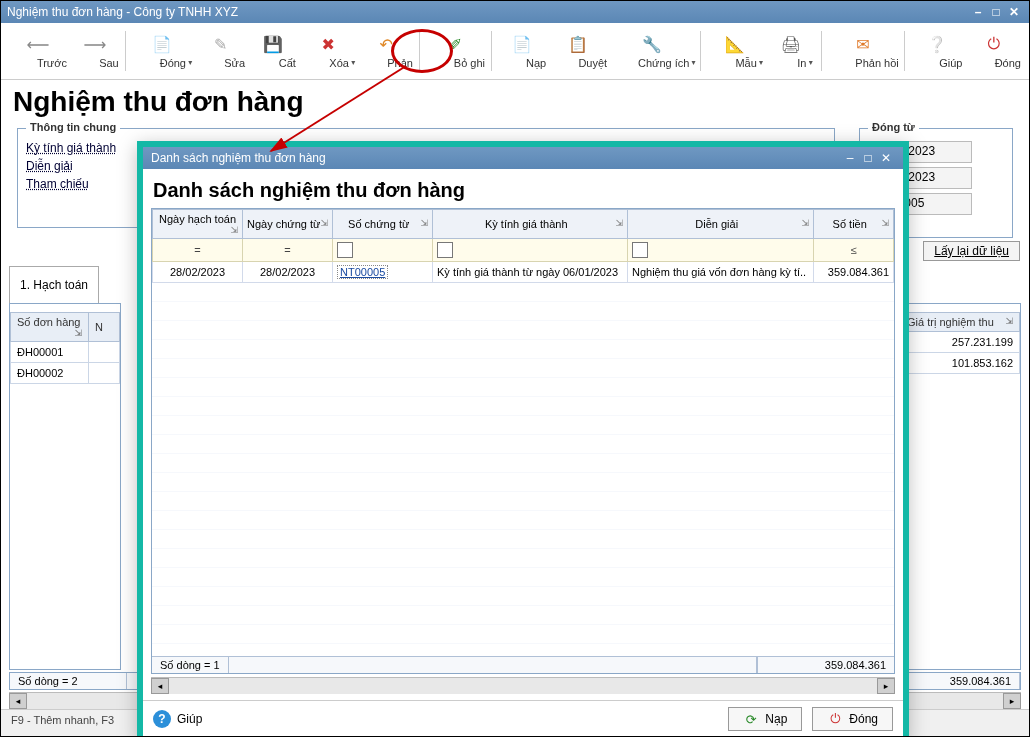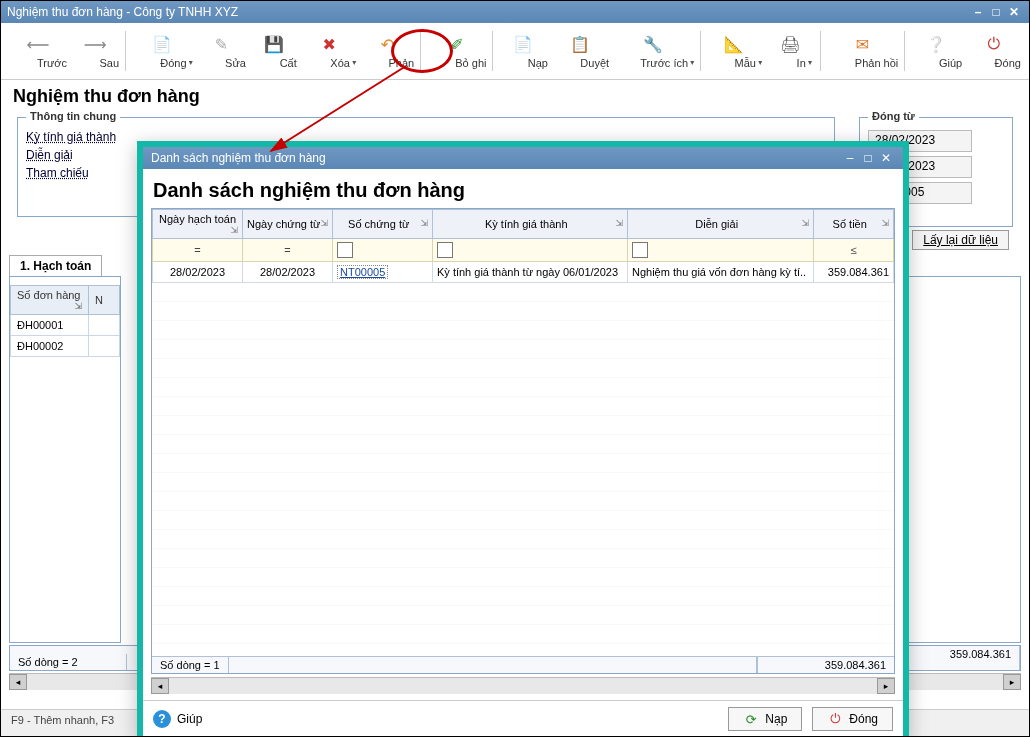--- a/index.html
+++ b/index.html
@@ -8,36 +8,36 @@
 .titlebar .spacer{flex:1;}
 .titlebar .winbtn{width:18px;text-align:center;font-weight:bold;cursor:pointer;}
 
 .toolbar{height:52px;background:#fff;border-bottom:1px solid #ccc;display:flex;align-items:center;padding:2px 6px;gap:0;}
 .tbtn{display:flex;flex-direction:column;align-items:center;justify-content:center;min-width:44px;height:48px;padding:0 4px;cursor:pointer;}
 .tbtn .ic{width:22px;height:22px;display:flex;align-items:center;justify-content:center;font-size:16px;}
 .tbtn .lbl{font-size:11px;color:#333;margin-top:2px;white-space:nowrap;margin-left:28px;}
 .tbtn .drop{font-size:8px;color:#555;position:relative;top:-2px;}
 .tsep{width:1px;height:40px;background:#ccc;margin:0 4px;}
 
-.page-title{font-size:18px;font-weight:bold;padding:6px 12px;}
+.page-title{font-size:28px;font-weight:bold;padding:6px 12px;}
 
 .group-box{border:1px solid #8aa7c7;margin:4px 8px;position:relative;padding:8px 8px 4px;background:#fff;}
 .group-box .legend{position:absolute;top:-8px;left:8px;background:#fff;padding:0 4px;font-size:11px;font-weight:bold;color:#333;}
 
 .main-row{display:flex;gap:8px;padding:0 8px;}
 .main-left{flex:1;}
 .main-right{width:170px;}
 
 .field-row{display:flex;align-items:center;gap:6px;margin:4px 0;font-size:12px;}
 .field-row .flabel{width:110px;color:#003;text-decoration:underline dotted;}
 .field-row .fval{border:1px solid #bbb;background:#f4f4f4;padding:2px 6px;min-width:90px;height:16px;font-size:12px;}
 .btn-grey{border:1px solid #999;background:#f4f4f4;padding:2px 10px;cursor:pointer;font-size:12px;text-decoration:underline;color:#000;}
 
 .tab-strip{display:flex;margin:2px 8px 0;}
-.tab{border:1px solid #aaa;border-bottom:none;background:#fff;padding:3px 10px;font-size:12px;font-weight:bold;cursor:pointer;}
+.tab{border:1px solid #aaa;border-bottom:none;background:#fff;padding:11px 10px;font-size:12px;font-weight:normal;cursor:pointer;}
 .grid{width:100%;border-collapse:collapse;font-size:11px;margin-top:8px;}
 .grid th{background:#e8eef6;border:1px solid #b0c0d6;padding:3px 6px;font-weight:normal;color:#333;position:relative;text-align:left;}
 .grid th .pin{float:right;color:#666;font-size:9px;}
 .grid td{border:1px solid #cbd6e6;padding:2px 6px;height:16px;}
 .grid td.num{text-align:right;}
 
 .status-row{display:flex;border:1px solid #8aa7c7;margin:2px 8px;font-size:11px;background:#f6f8fb;}
 .status-cell{padding:2px 8px;border-right:1px solid #b0c0d6;}
 
 .footer-hint{padding:4px 10px;font-size:11px;color:#444;background:#f0f0f0;border-top:1px solid #ccc;position:absolute;bottom:0;left:0;right:0;height:18px;}
@@ -130,21 +130,21 @@
     <div class="tbtn">
         <span class="ic">📄</span>
         <span class="lbl">Nạp</span>
       </div>
     <div class="tbtn">
         <span class="ic" style="color:#2a6fb5">📋</span>
         <span class="lbl">Duyệt</span>
       </div>
     <div class="tbtn">
         <span class="ic" style="color:#c98a2a">🔧</span>
-        <span class="lbl"><span>Trước ích</span><span class="drop"> ▾</span></span>
+        <span class="lbl"><span>Chứng ích</span><span class="drop"> ▾</span></span>
       </div>
     <span class="tsep"></span>
     <div class="tbtn">
         <span class="ic" style="color:#b56">📐</span>
         <span class="lbl"><span>Mẫu</span><span class="drop"> ▾</span></span>
       </div>
     <div class="tbtn">
         <span class="ic" style="color:#555">🖨</span>
         <span class="lbl"><span>In</span><span class="drop"> ▾</span></span>
       </div>
@@ -187,21 +187,21 @@
         <div class="field-row">
             <span class="fval">28/02/2023</span>
           </div>
         <div class="field-row">
             <span class="fval">28/02/2023</span>
           </div>
         <div class="field-row">
             <span class="fval">NT00005</span>
           </div>
       </div>
-      <div style="text-align:right;margin:6px 12px;">
+      <div style="text-align:right;margin:6px 1px;">
         <span class="btn-grey">Lấy lại dữ liệu</span>
       </div>
     </div>
   </div>
 
   <div class="tab-strip">
     <div class="tab">1. Hạch toán</div>
   </div>
 
   <div style="display:flex;margin:0 8px;gap:0;">
@@ -219,26 +219,39 @@
         <tr>
               <td>ĐH00002</td>
               <td></td>
             </tr>
       </tbody>
         </table>
       <div style="height:285px;background:#fff;"></div>
     </div>
     <div style="flex:1;"></div>
     <div style="width:120px;border:1px solid #8aa7c7;">
+      <table class="grid">
+        <tbody>
+            <tr>
+              <th><span>Giá trị nghiệm thu</span><span class="pin">⇲</span></th>
+            </tr>
+        <tr>
+              <td class="num">257.231.199</td>
+            </tr>
+        <tr>
+              <td class="num">101.853.162</td>
+            </tr>
+      </tbody>
+        </table>
       <div style="height:285px;background:#fff;"></div>
     </div>
   </div>
 
   <div class="status-row">
-    <div class="status-cell" style="width:100px;margin-top:8px;">Số dòng = 2</div>
+    <div class="status-cell" style="width:100px;">Số dòng = 2</div>
     <div class="status-cell" style="flex:1;"></div>
     <div class="status-cell" style="width:110px;text-align:right;">359.084.361</div>
   </div>
 
   <div class="hscroll" style="margin:2px 8px;">
     <div class="ar l">◂</div>
     <div class="ar r">▸</div>
   </div>
 
   <div class="footer-hint">F9 - Thêm nhanh, F3</div>

